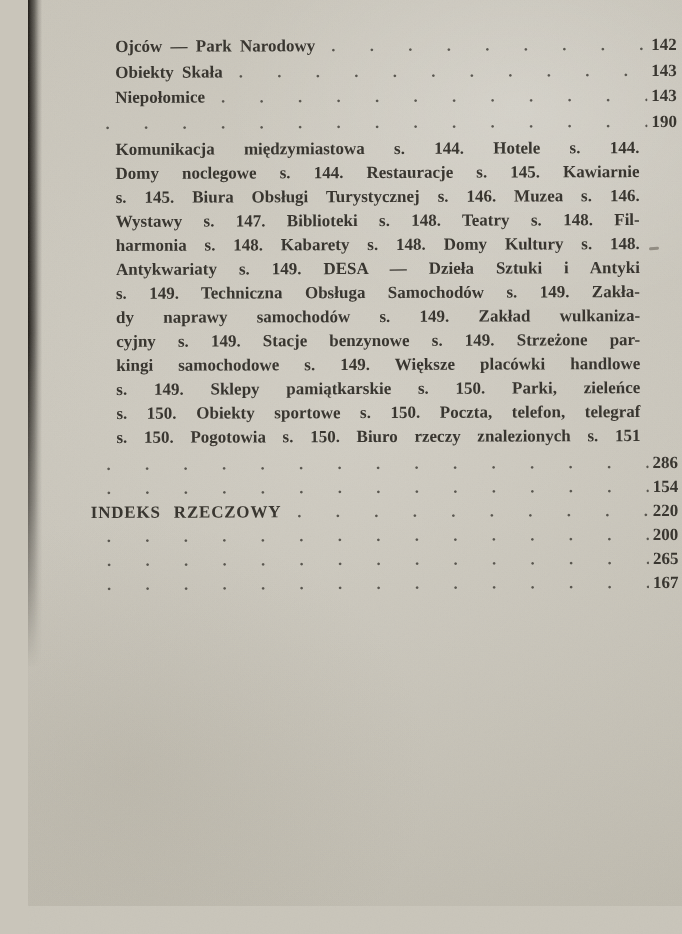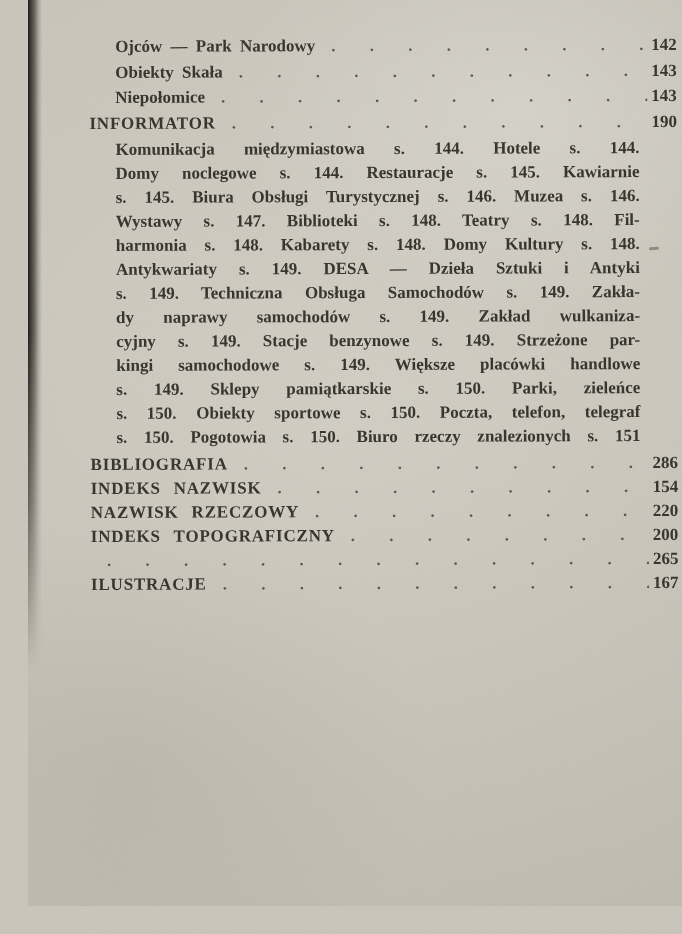--- a/index.html
+++ b/index.html
@@ -106,21 +106,20 @@
       <span class="toc-label">Obiekty Skała</span>
       <span class="leader">. . . . . . . . . . . . . . . . . . . .</span>
       <span class="pagenum">143</span>
     </div>
     <div class="toc-row sub">
       <span class="toc-label">Niepołomice</span>
       <span class="leader">. . . . . . . . . . . . . . . . . . . .</span>
       <span class="pagenum">143</span>
     </div>
     <div class="toc-row">
-      <span class="toc-label caps">INFORMATOR</span>
       <span class="leader">. . . . . . . . . . . . . . . . . . . .</span>
       <span class="pagenum">190</span>
     </div>
 
     <div class="paragraph">
       <div class="pline">Komunikacja międzymiastowa s. 144. Hotele s. 144.</div>
       <div class="pline">Domy noclegowe s. 144. Restauracje s. 145. Kawiarnie</div>
       <div class="pline">s. 145. Biura Obsługi Turystycznej s. 146. Muzea s. 146.</div>
       <div class="pline">Wystawy s. 147. Biblioteki s. 148. Teatry s. 148. Fil-</div>
       <div class="pline">harmonia s. 148. Kabarety s. 148. Domy Kultury s. 148.</div>
@@ -128,45 +127,41 @@
       <div class="pline">s. 149. Techniczna Obsługa Samochodów s. 149. Zakła-</div>
       <div class="pline">dy naprawy samochodów s. 149. Zakład wulkaniza-</div>
       <div class="pline">cyjny s. 149. Stacje benzynowe s. 149. Strzeżone par-</div>
       <div class="pline">kingi samochodowe s. 149. Większe placówki handlowe</div>
       <div class="pline">s. 149. Sklepy pamiątkarskie s. 150. Parki, zieleńce</div>
       <div class="pline">s. 150. Obiekty sportowe s. 150. Poczta, telefon, telegraf</div>
       <div class="pline">s. 150. Pogotowia s. 150. Biuro rzeczy znalezionych s. 151</div>
     </div>
 
     <div class="toc-row bottom">
-      <span class="toc-label caps">BIBLIOGRAFIA</span>
       <span class="leader">. . . . . . . . . . . . . . . . . . . .</span>
       <span class="pagenum">286</span>
     </div>
     <div class="toc-row bottom">
-      <span class="toc-label caps">INDEKS NAZWISK</span>
       <span class="leader">. . . . . . . . . . . . . . . . . . . .</span>
       <span class="pagenum">154</span>
     </div>
     <div class="toc-row bottom">
-      <span class="toc-label caps">NAZWISK RZECZOWY</span>
+      <span class="toc-label caps">INDEKS RZECZOWY</span>
       <span class="leader">. . . . . . . . . . . . . . . . . . . .</span>
       <span class="pagenum">220</span>
     </div>
     <div class="toc-row bottom">
-      <span class="toc-label caps">INDEKS TOPOGRAFICZNY</span>
       <span class="leader">. . . . . . . . . . . . . . . . . . . .</span>
       <span class="pagenum">200</span>
     </div>
     <div class="toc-row bottom">
       <span class="leader">. . . . . . . . . . . . . . . . . . . .</span>
       <span class="pagenum">265</span>
     </div>
     <div class="toc-row bottom">
-      <span class="toc-label caps">ILUSTRACJE</span>
       <span class="leader">. . . . . . . . . . . . . . . . . . . .</span>
       <span class="pagenum">167</span>
     </div>
 
   </div>
 
   <div class="speck"></div>
   <div class="edge-left"></div>
 
   <svg class="noise" xmlns="http://www.w3.org/2000/svg" width="682" height="934">

